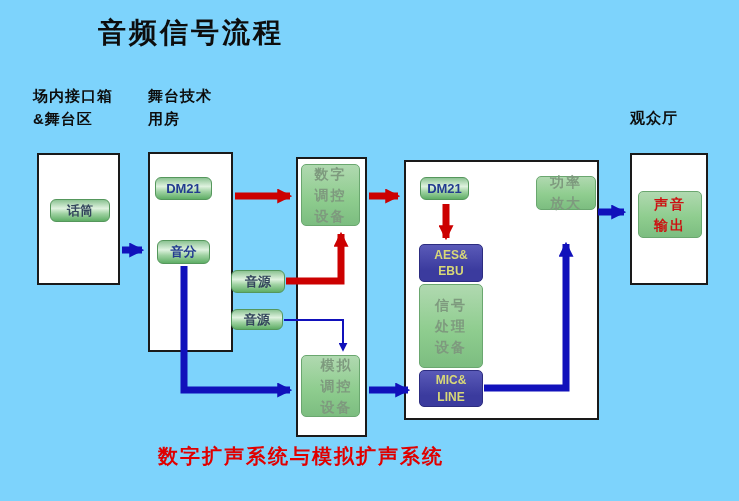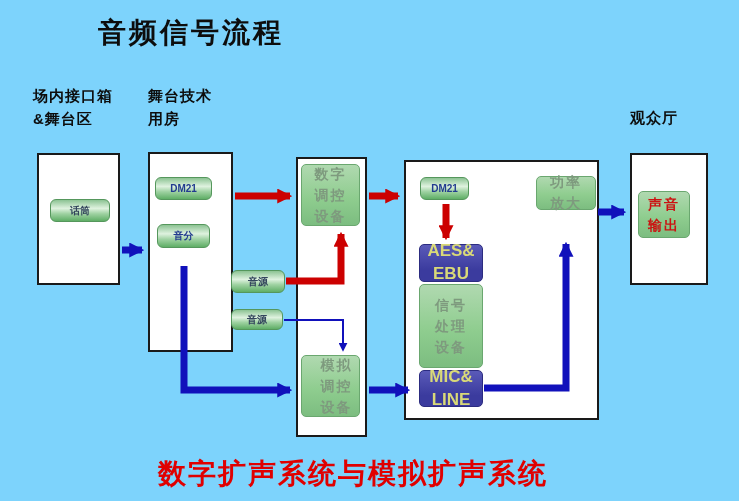--- a/index.html
+++ b/index.html
@@ -1,25 +1,25 @@
 <!DOCTYPE html>
 <html style="--arrow-red: #cc0000; --arrow-blue: #1111bb; --node-green: #8fcd8f; --node-green-light: #dff2df; --node-green-dark: #5fae66; --node-purple: #3b3b9e; --purple-text: #d9d978; --green-text: #7e9a7e; --footer-red: #e00000;"><head>
 <meta charset="utf-8">
 <style>
   html,body{margin:0;padding:0;background:#ffffff;}
   body{font-family:"Liberation Sans","DejaVu Sans",sans-serif;}
   .canvas{position:relative;width:739px;height:501px;background:#7dd3fc;overflow:hidden;}
   .title{position:absolute;left:98px;top:14px;margin:0;font-size:28px;font-weight:bold;color:#0d0d0d;letter-spacing:3px;}
-  .footer{position:absolute;left:158px;top:443px;font-size:28px;font-weight:bold;color:var(--footer-red,#e00000);letter-spacing:2px;margin-top:12px;}
+  .footer{position:absolute;left:158px;top:443px;font-size:20px;font-weight:bold;color:var(--footer-red,#e00000);letter-spacing:2px;}
   .seclabel{position:absolute;font-size:15px;font-weight:bold;color:#0d0d0d;text-align:left;white-space:pre-line;line-height:1.55;letter-spacing:1px;}
   .frame{position:absolute;background:#ffffff;border:2px solid #1a1a1a;box-sizing:border-box;}
   .node{position:absolute;display:flex;align-items:center;justify-content:center;text-align:center;white-space:pre-line;font-weight:bold;box-sizing:border-box;}
-  .cyl{background:linear-gradient(180deg,#8cc393 0%,var(--node-green-light,#dff2df) 40%,#9fd2a2 65%,var(--node-green-dark,#5fae66) 100%);border:1px solid #55975c;border-radius:6px;color:#223b8f;font-size:10px;}
+  .cyl{background:linear-gradient(180deg,#8cc393 0%,var(--node-green-light,#dff2df) 40%,#9fd2a2 65%,var(--node-green-dark,#5fae66) 100%);border:1px solid #55975c;border-radius:6px;color:#223b8f;font-size:13px;}
   .pane{background:linear-gradient(180deg,#b0d9b0 0%,var(--node-green,#8fcd8f) 55%,#7cbd80 100%);border:1px solid #6aa76f;border-radius:5px;color:var(--green-text,#7e9a7e);font-size:14px;line-height:1.5;letter-spacing:2px;}
-  .purple{background:linear-gradient(180deg,#5a5ab8 0%,var(--node-purple,#3b3b9e) 70%);border:1px solid #2c2c80;border-radius:5px;color:var(--purple-text,#d9d978);font-size:17px;line-height:1.35;letter-spacing:0;}
+  .purple{background:linear-gradient(180deg,#5a5ab8 0%,var(--node-purple,#3b3b9e) 70%);border:1px solid #2c2c80;border-radius:5px;color:var(--purple-text,#d9d978);font-size:12px;line-height:1.35;letter-spacing:0;}
   .t-red{color:#cc1111;}
   .t-dark{color:#33455c;}
   .arrows{position:absolute;left:0;top:0;pointer-events:none;}
   .ar{stroke:var(--arrow-red,#cc0000);stroke-width:7;fill:none;}
   .ab{stroke:var(--arrow-blue,#1111bb);stroke-width:7;fill:none;}
   .abt{stroke:var(--arrow-blue,#1111bb);stroke-width:2;fill:none;}
   .mr{fill:var(--arrow-red,#cc0000);}
   .mb{fill:var(--arrow-blue,#1111bb);}
 </style>
 </head>
@@ -35,40 +35,40 @@
   <div class="seclabel" style="left:630px;top:106px;width:78px;">观众厅</div>
 
   <div class="frame" style="left:37px;top:153px;width:83px;height:132px;"></div>
   <div class="frame" style="left:148px;top:152px;width:85px;height:200px;"></div>
   <div class="frame" style="left:296px;top:157px;width:71px;height:280px;"></div>
   <div class="frame" style="left:404px;top:160px;width:195px;height:260px;"></div>
   <div class="frame" style="left:630px;top:153px;width:78px;height:132px;"></div>
 
   <div class="node cyl t-dark" style="left:50px;top:199px;width:60px;height:23px;">话筒</div>
   <div class="node cyl" style="left:155px;top:177px;width:57px;height:23px;">DM21</div>
-  <div class="node cyl" style="left:157px;top:224px;width:53px;height:24px;">音分</div>
+  <div class="node cyl" style="left:157px;top:240px;width:53px;height:24px;">音分</div>
   <div class="node cyl t-dark" style="left:231px;top:270px;width:54px;height:23px;">音源</div>
   <div class="node cyl t-dark" style="left:231px;top:309px;width:52px;height:21px;">音源</div>
   <div class="node pane" style="left:301px;top:164px;width:59px;height:62px;">数字
 调控
 设备</div>
   <div class="node pane" style="left:301px;top:355px;width:59px;height:62px;padding-left:12px;">模拟
 调控
 设备</div>
   <div class="node cyl" style="left:420px;top:177px;width:49px;height:23px;">DM21</div>
   <div class="node purple" style="left:419px;top:244px;width:64px;height:38px;">AES&amp;
 EBU</div>
   <div class="node pane" style="left:419px;top:284px;width:64px;height:84px;">信号
 处理
 设备</div>
   <div class="node purple" style="left:419px;top:370px;width:64px;height:37px;text-align:center;">MIC&amp;
 LINE</div>
   <div class="node pane" style="left:536px;top:176px;width:60px;height:34px;">功率
 放大</div>
-  <div class="node pane t-red" style="left:638px;top:191px;width:52px;height:47px;">声音
+  <div class="node pane t-red" style="left:638px;top:191px;width:64px;height:47px;">声音
 输出</div>
 
   <svg class="arrows" width="739" height="501" viewBox="0 0 739 501">
     <defs>
       <marker id="mR" viewBox="0 0 10 10" refX="8.5" refY="5" markerWidth="15" markerHeight="15" orient="auto" markerUnits="userSpaceOnUse">
           <path d="M0,0 L10,5 L0,10 Z" class="mr"></path>
         </marker>
       <marker id="mB" viewBox="0 0 10 10" refX="8.5" refY="5" markerWidth="15" markerHeight="15" orient="auto" markerUnits="userSpaceOnUse">
           <path d="M0,0 L10,5 L0,10 Z" class="mb"></path>
         </marker>

